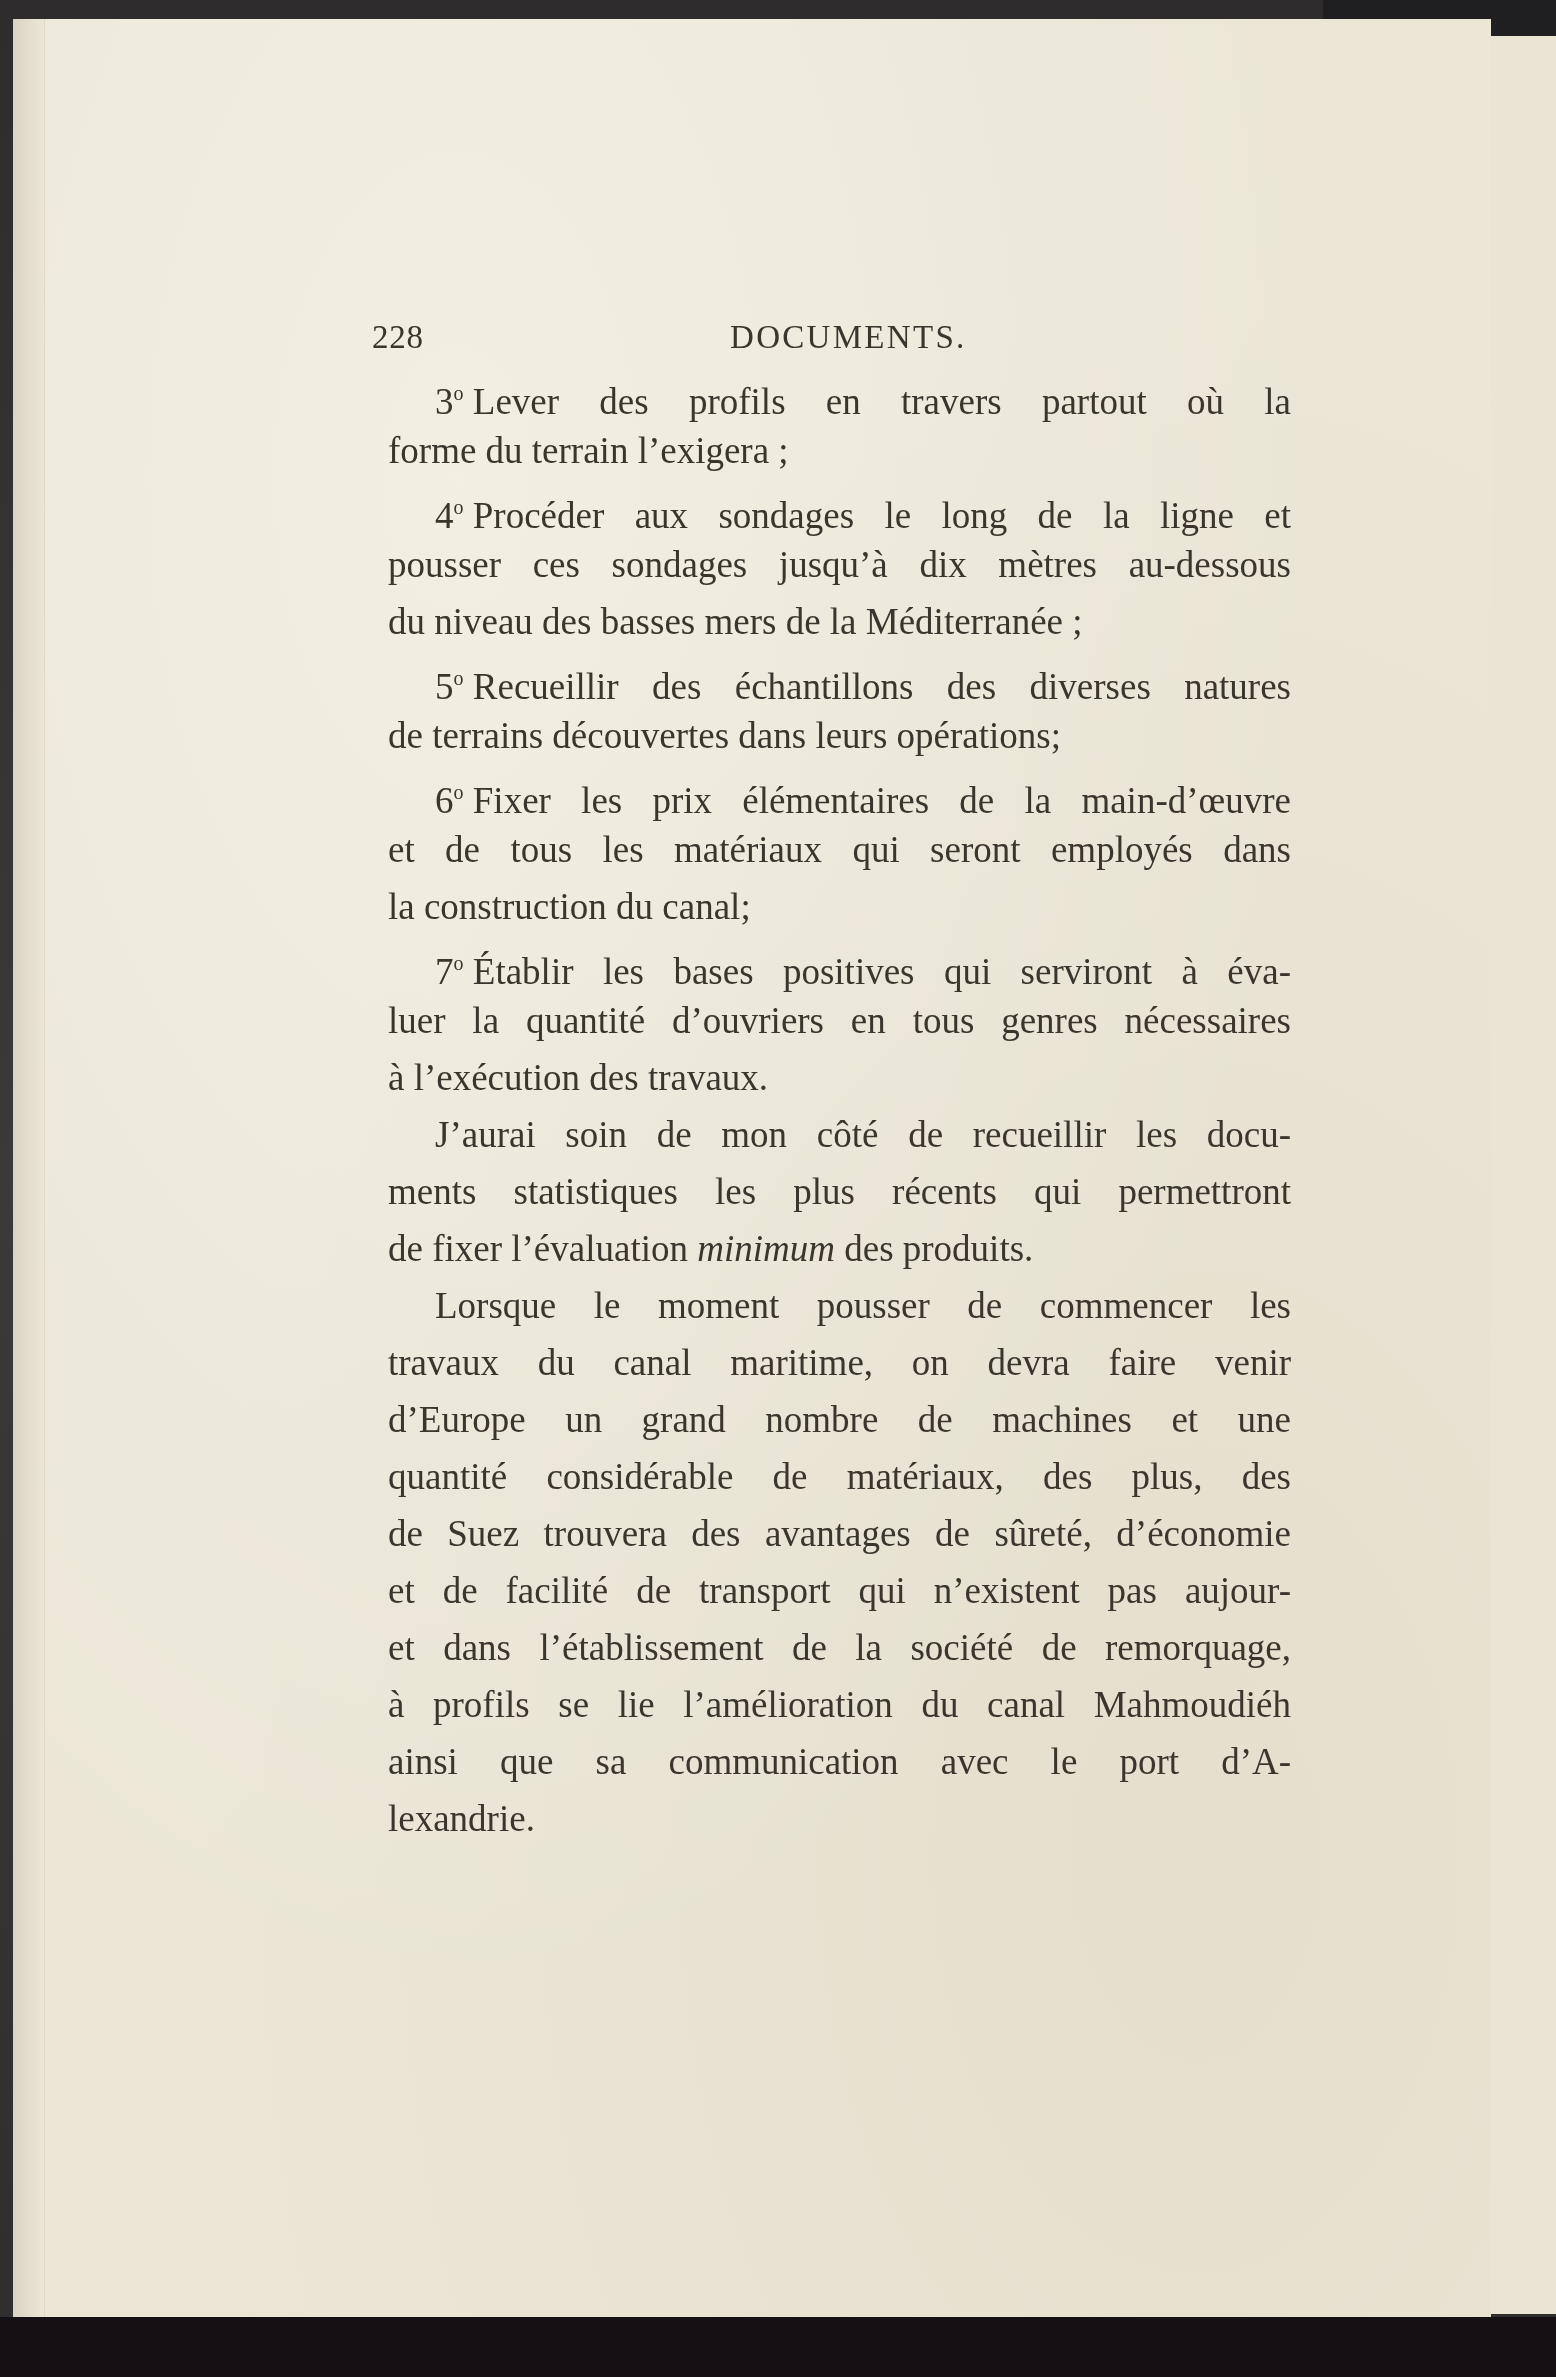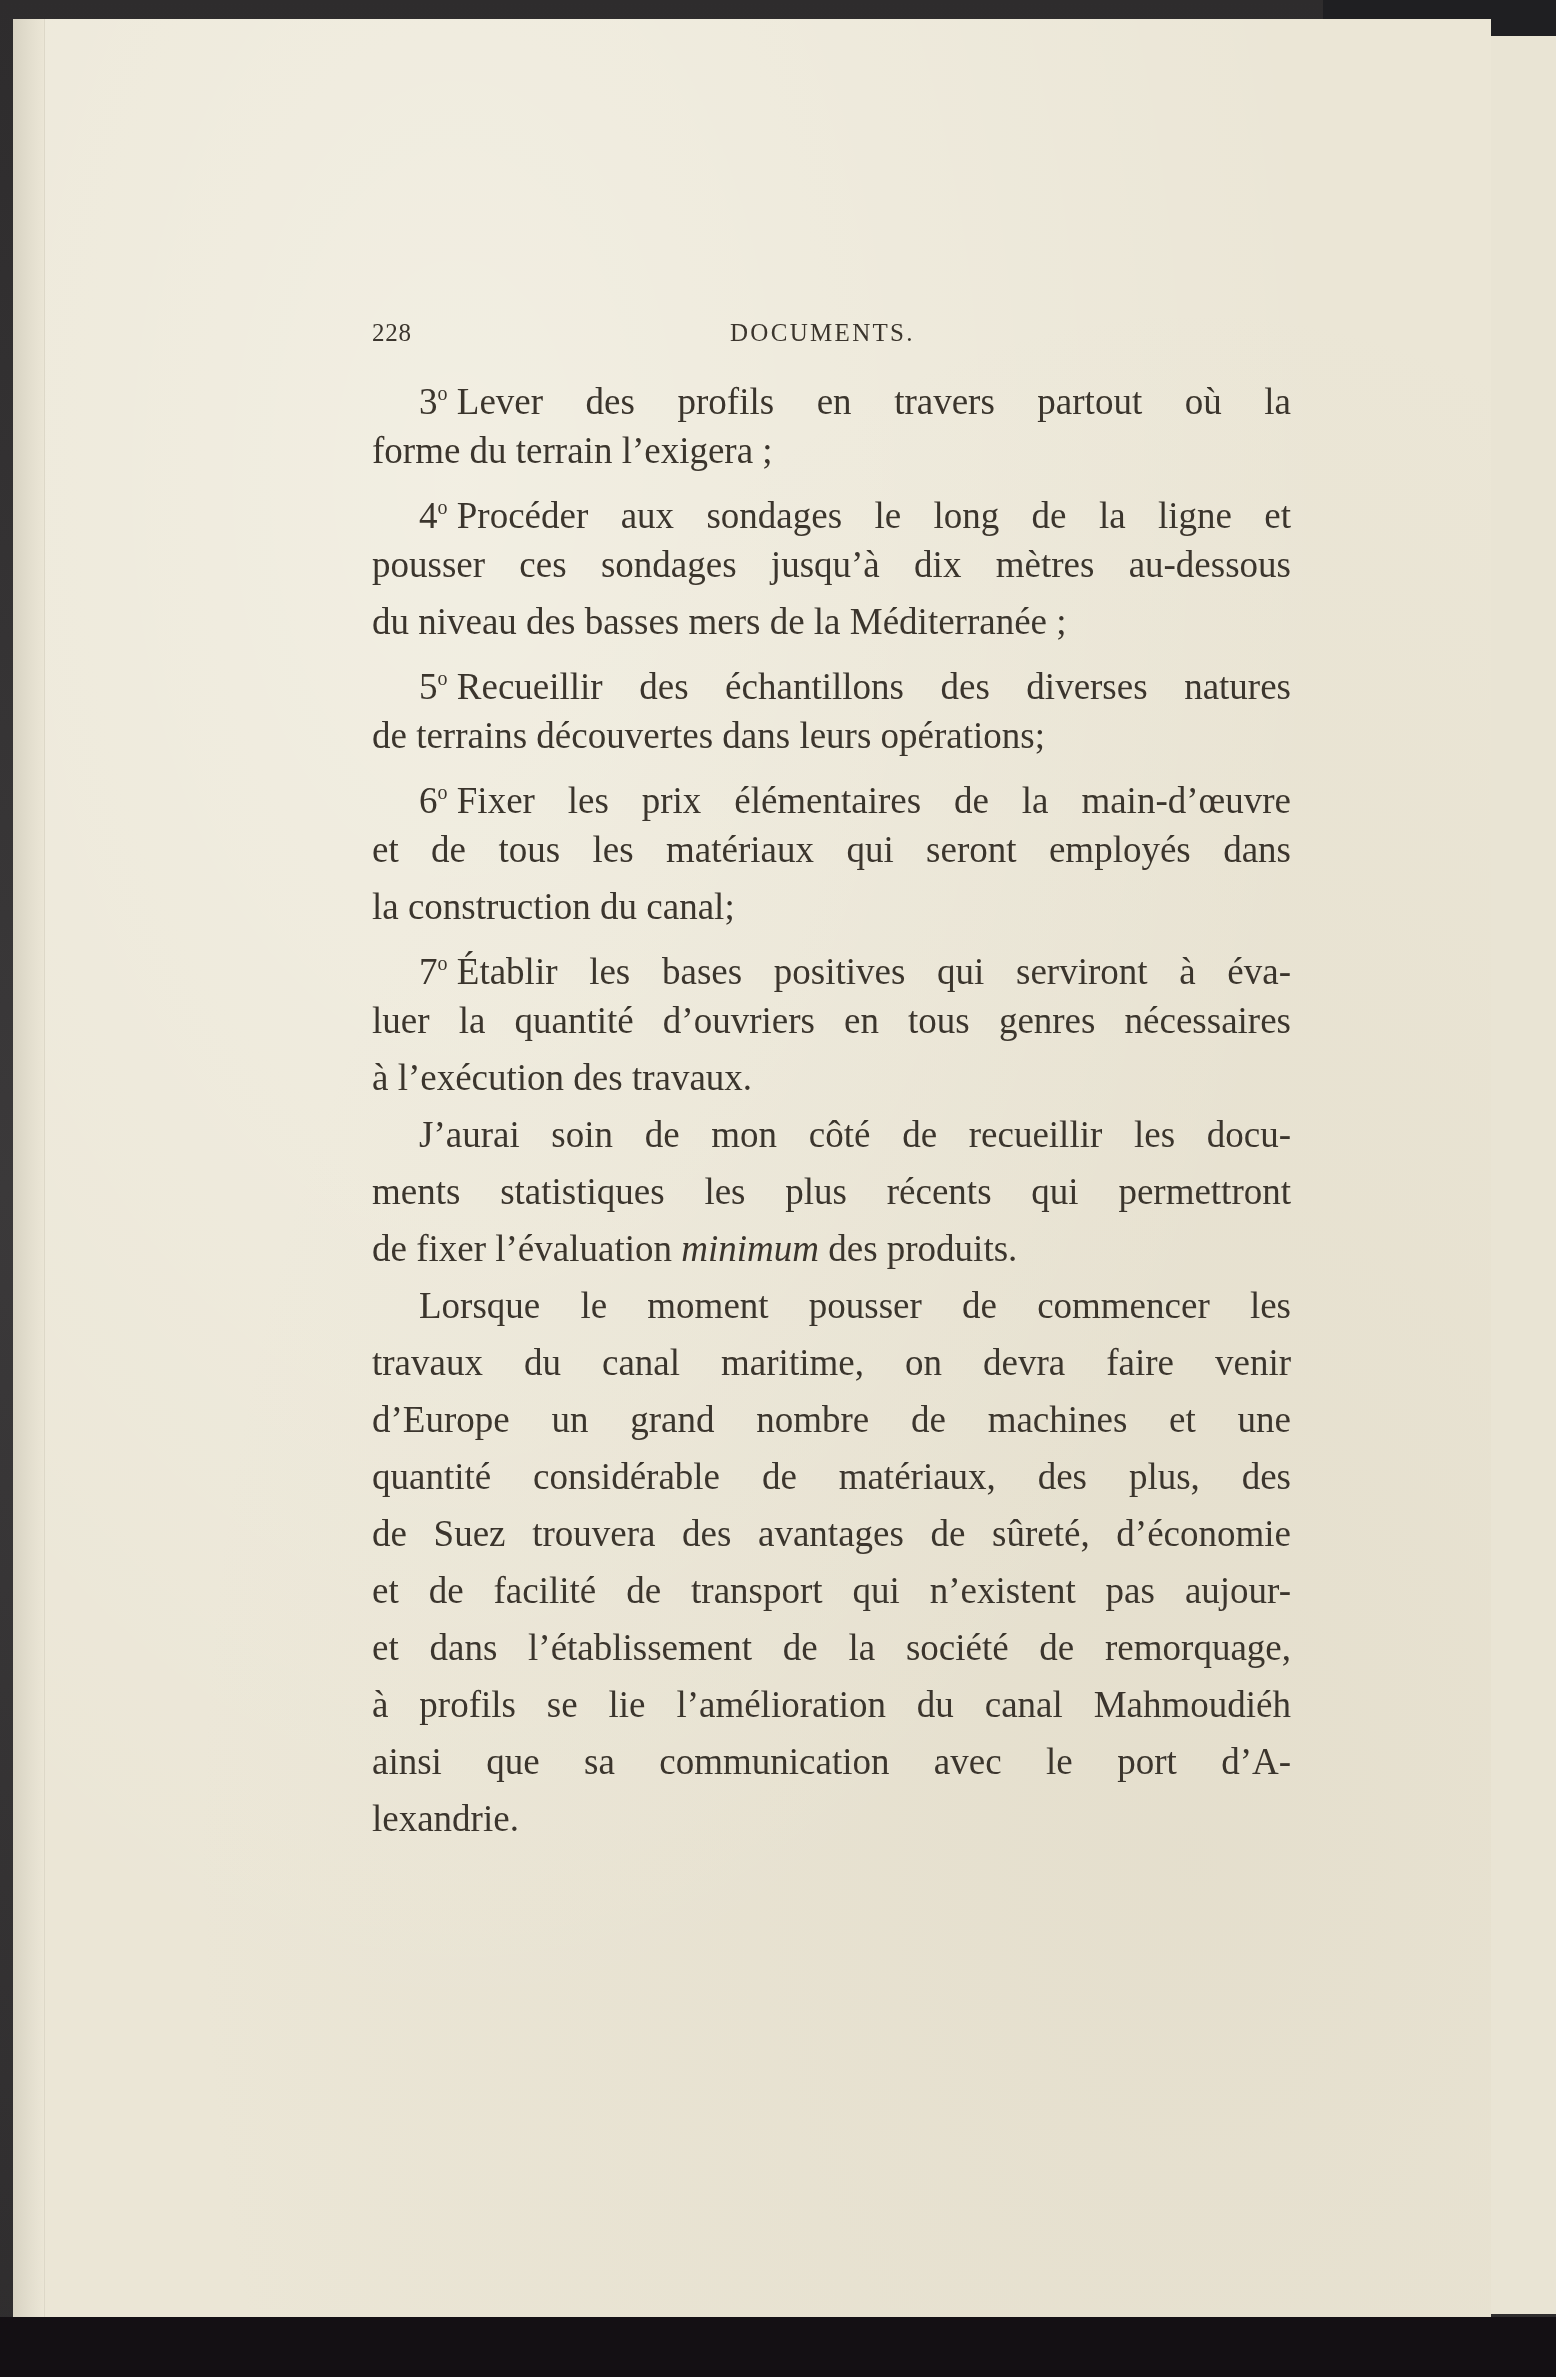--- a/index.html
+++ b/index.html
@@ -46,34 +46,35 @@
   }
 
   
   .text-block {
     position: absolute; left: 372px; top: 311px; width: 919px;
     color: #3b352d;
   }
   .running-head {
     position: relative; height: 54px;
     font-family: "Liberation Serif", serif;
-    font-size: 25px; letter-spacing: 0.8px;
+    font-size: 33px; letter-spacing: 0.8px;
   }
   .page-number { position: absolute; left: 0; top: 7.8px; }
   .head-title  { position: absolute; left: 358px; top: 7.8px; letter-spacing: 2.3px; }
 
   .line {
     display: block;
     height: 57px;
     line-height: 57px;
     font-family: "Liberation Serif", serif;
     font-size: 37px;
     white-space: nowrap;
     text-align: justify;
     text-align-last: justify;
+    margin-left: 16px;
   }
   .line.indent { padding-left: 47px; }
   .line.last { text-align-last: left; }
   .lines { position: relative; top: 0; }
   em { }
   sup.ord { font-size: 20px; vertical-align: 14px; margin-right: 9.3px; }
 </style>
 </head>
 <body>
 

